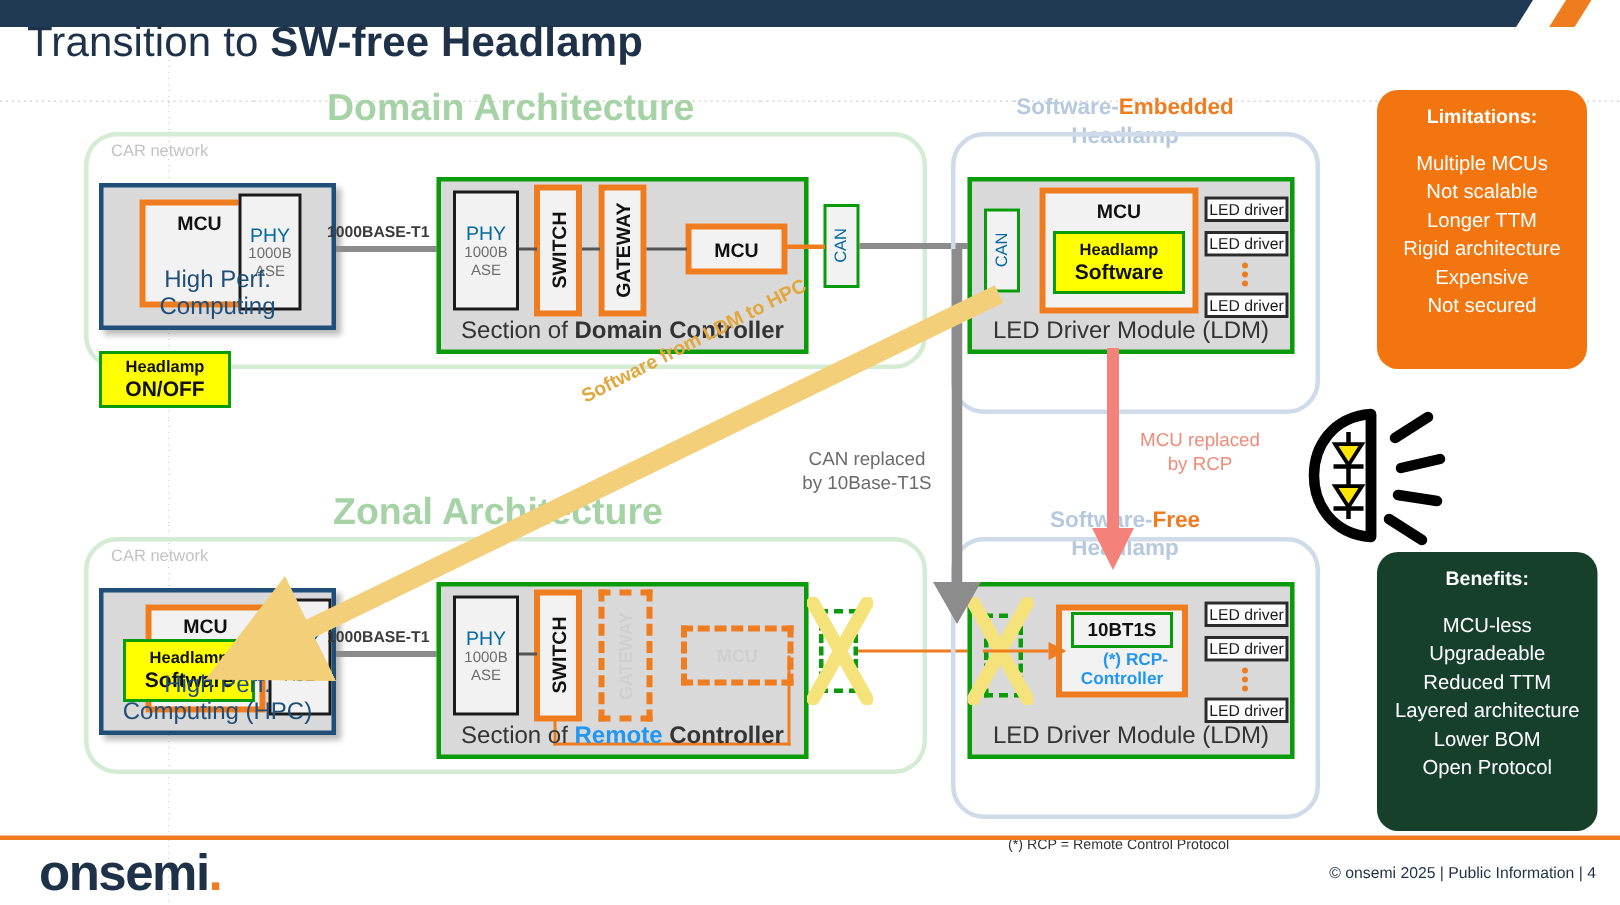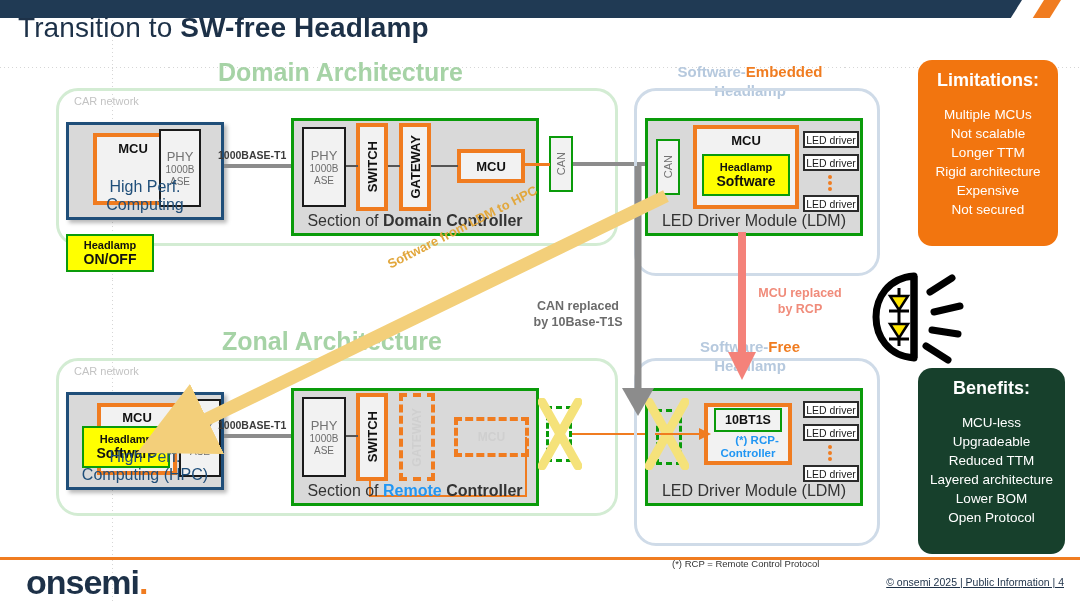--- a/index.html
+++ b/index.html
@@ -66,59 +66,59 @@
   
   .blk{position:absolute;box-sizing:border-box;background:#f2f2f2;display:flex;align-items:center;justify-content:center;text-align:center;}
   .blk-orange{border:4px solid #f07c20;background:#f2f2f2;}
   .blk-black{border:2.5px solid #1a1a1a;}
   .blk-green{border:2.5px solid #0a9b0a;}
   .blk-yellow{border:2.5px solid #0a9b0a;background:#ffff00;}
   .blk-dashed-gray{border:4px dashed #f07c20;background:transparent;}
   .blk-dashed-green{border:3px dashed #0a9b0a;background:transparent;}
   .vert{writing-mode:vertical-rl;transform:rotate(180deg);}
   .lbl-b{font-weight:bold;font-size:13px;color:#111;}
-  .lbl-gray{font-size:13px;color:#737373;}
+  .lbl-gray{font-size:13px;color:#0369a1;}
   .lbl-sm{font-size:10px;color:#6d6d6d;line-height:12px;}
   .lbl-ghost{font-size:12px;color:#cfcfcf;font-weight:bold;}
 
   
   .wire{position:absolute;background:#8c8c8c;}
   .wire-orange{position:absolute;background:#f07c20;}
   .wire-thin{position:absolute;background:#555;}
   .netlabel{position:absolute;font-size:10.5px;font-weight:bold;color:#3b3b3b;white-space:nowrap;}
 
   
   .led{position:absolute;box-sizing:border-box;border:2px solid #2b2b2b;background:#fff;
        font-size:10.5px;color:#1a1a1a;display:flex;align-items:center;justify-content:center;}
   .led-dots{position:absolute;width:4px;border-left:4px dotted #f07c20;height:16px;}
 
   
   .callout{position:absolute;border-radius:14px;color:#fff;text-align:center;box-sizing:border-box;padding-top:10px;}
   #limitations{left:918px;top:60px;width:140px;height:186px;background:#f2750f;}
   #benefits{left:918px;top:368px;width:147px;height:186px;background:#17402c;}
-  .callout h3{margin:0 0 14px 0;font-size:18px;font-weight:bold;}
+  .callout h3{margin:0 0 14px 0;font-size:13px;font-weight:bold;}
   .callout ul{margin:0;padding:0;list-style:none;font-size:13.5px;line-height:19px;}
 
   
-  .anno{position:absolute;font-size:12.5px;font-weight:bold;line-height:16px;text-align:center;}
+  .anno{position:absolute;font-size:12.5px;font-weight:normal;line-height:16px;text-align:center;}
   #anno-can{left:518px;top:298px;color:#6b6b6b;width:120px;}
   #anno-mcu{left:745px;top:285px;color:#f08b7a;width:110px;}
   #anno-sw{position:absolute;left:385px;top:258px;font-size:13px;font-weight:bold;color:#e2a73c;
     transform:rotate(-27deg);transform-origin:left top;white-space:nowrap;}
 
   
   #yellow-arrow{position:absolute;left:0;top:0;width:1080px;height:603px;pointer-events:none;}
   #gray-arrow,#red-arrow{position:absolute;pointer-events:none;}
 
   
   #footer-rule{position:absolute;left:0;top:557px;width:1080px;height:3px;background:#f07c20;}
   #logo{position:absolute;left:26px;top:563px;font-size:34px;font-weight:bold;color:#1d3148;letter-spacing:-1px;}
   #logo .dot{color:#f07c20;}
   #footnote{position:absolute;left:672px;top:558px;font-size:9.5px;color:#333;}
-  #copyright{position:absolute;right:16px;top:576px;font-size:10.5px;color:#1d3148;text-decoration:underline;}
+  #copyright{position:absolute;right:16px;top:576px;font-size:10.5px;color:#1d3148;}
 </style>
 </head>
 <body>
 
 <div id="grid"></div>
 
 <div id="topbar"></div>
 <div id="topbar-cut"></div>
 <div id="topbar-slash"></div>
 

